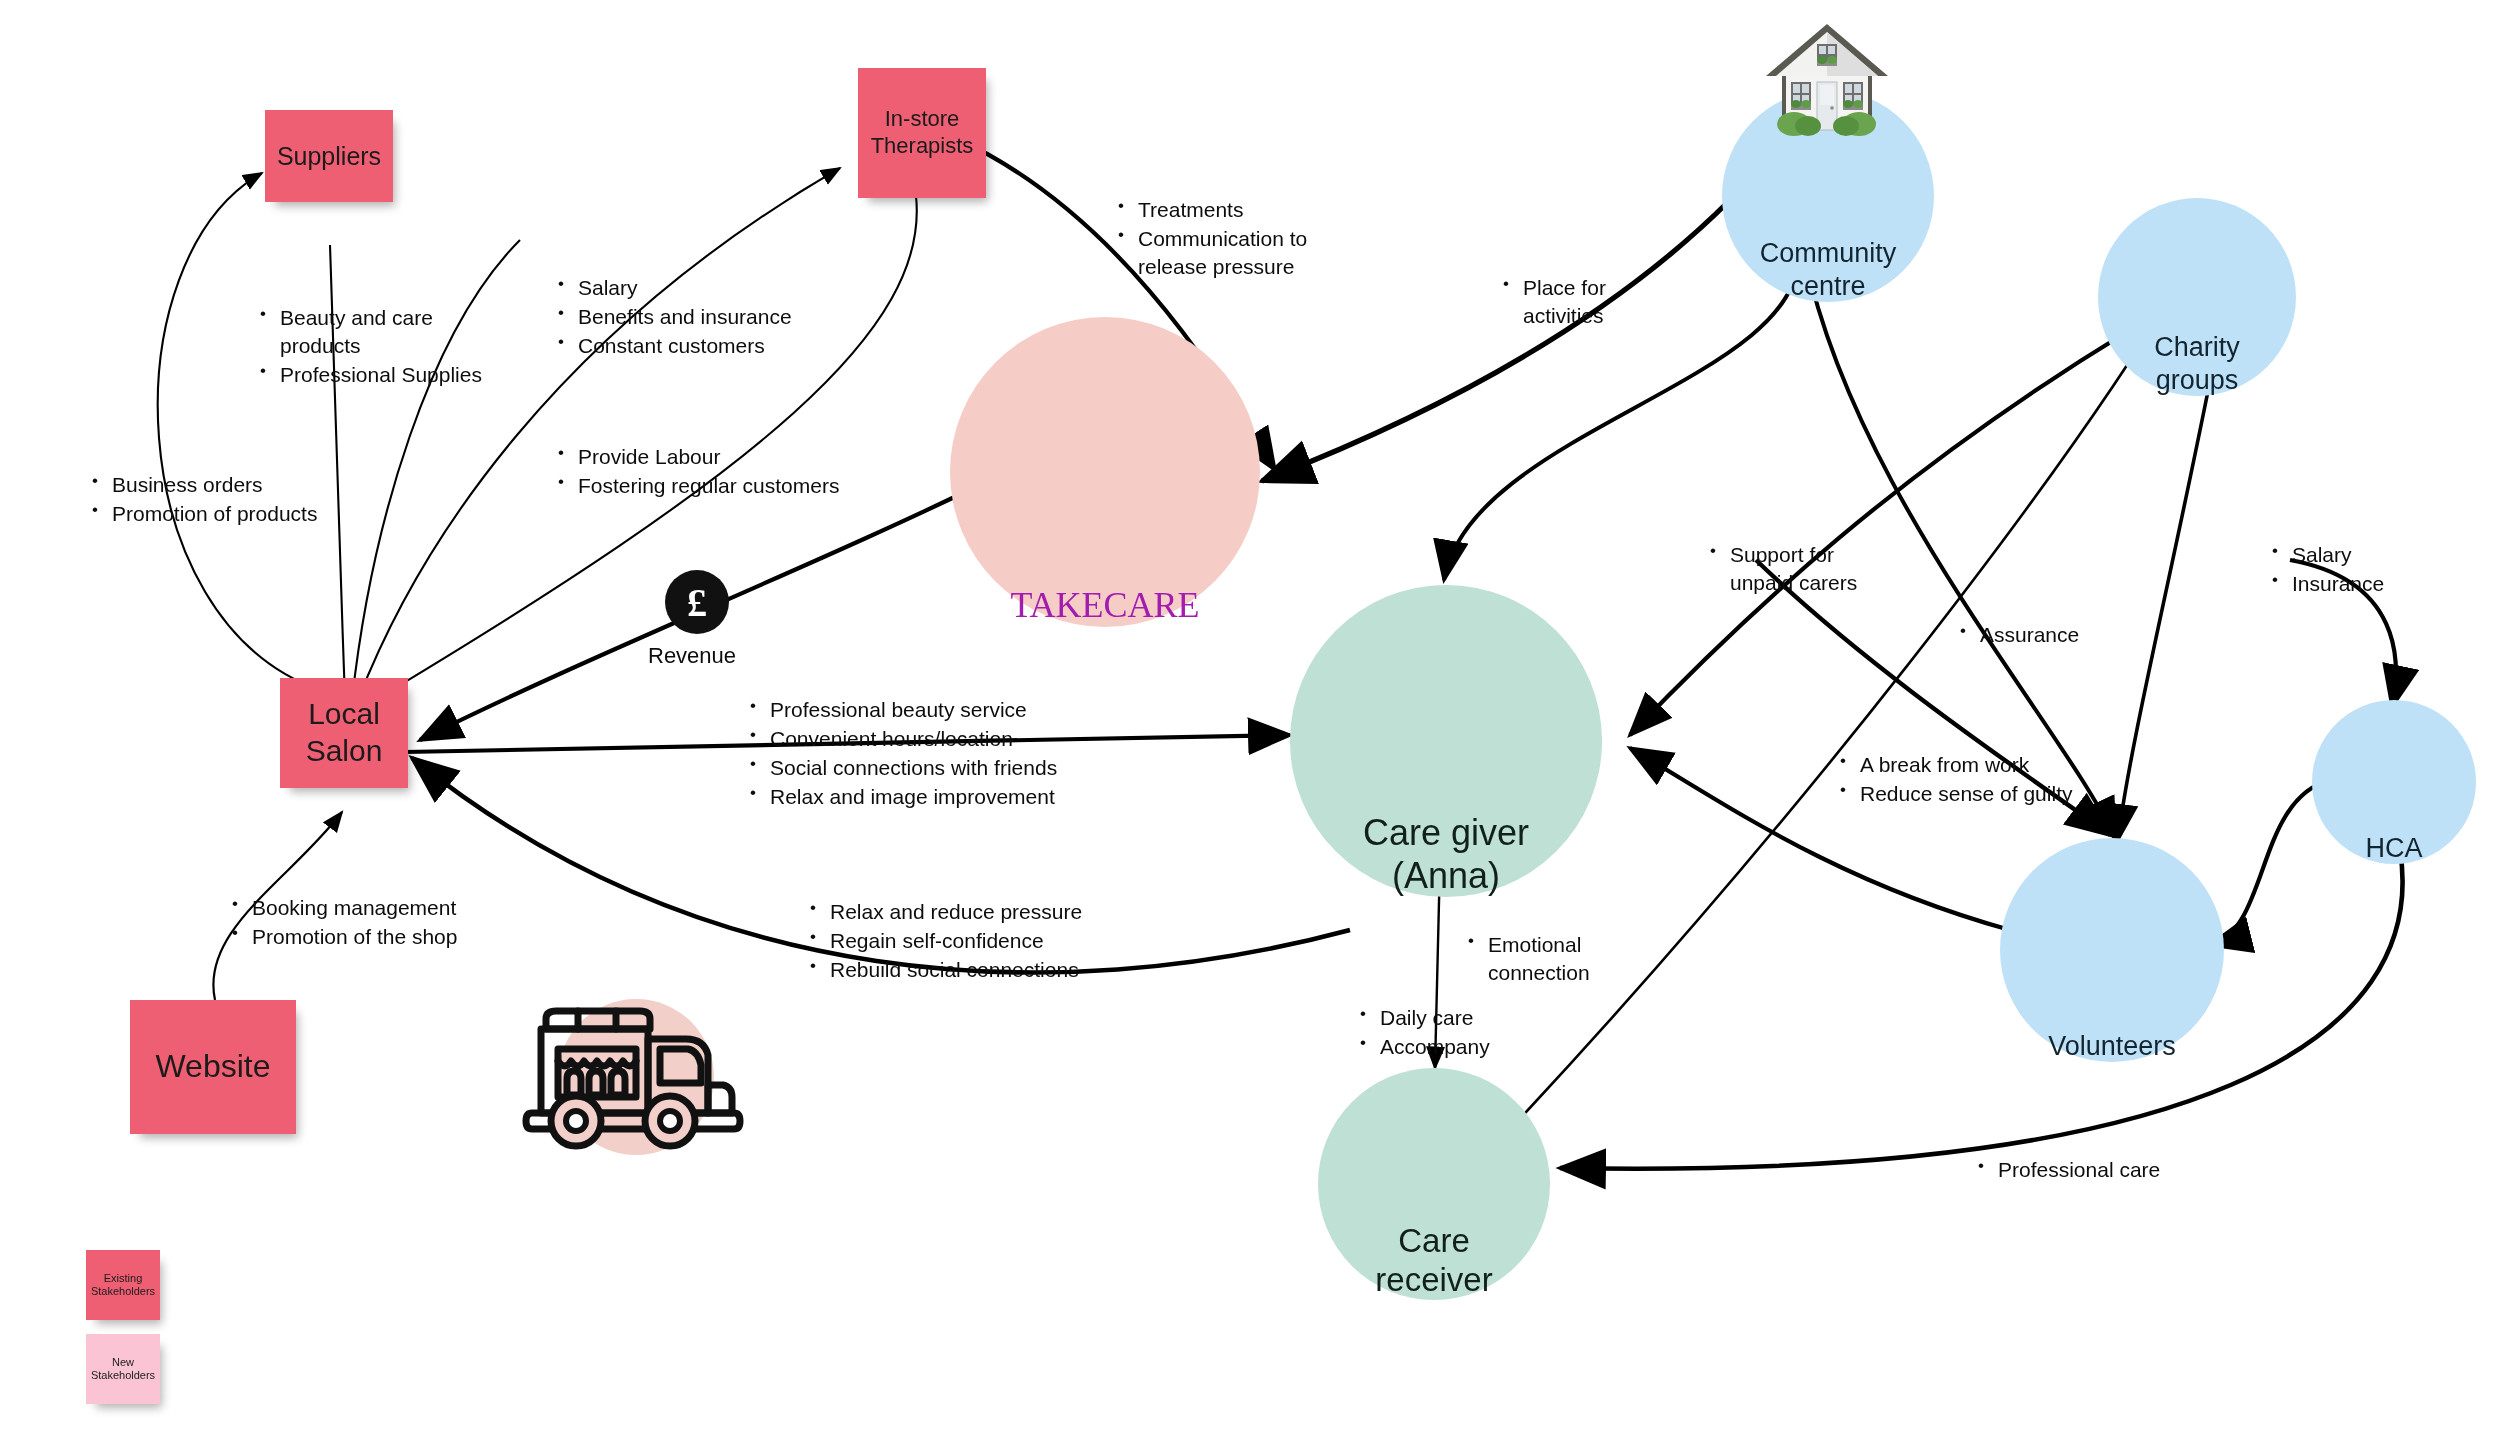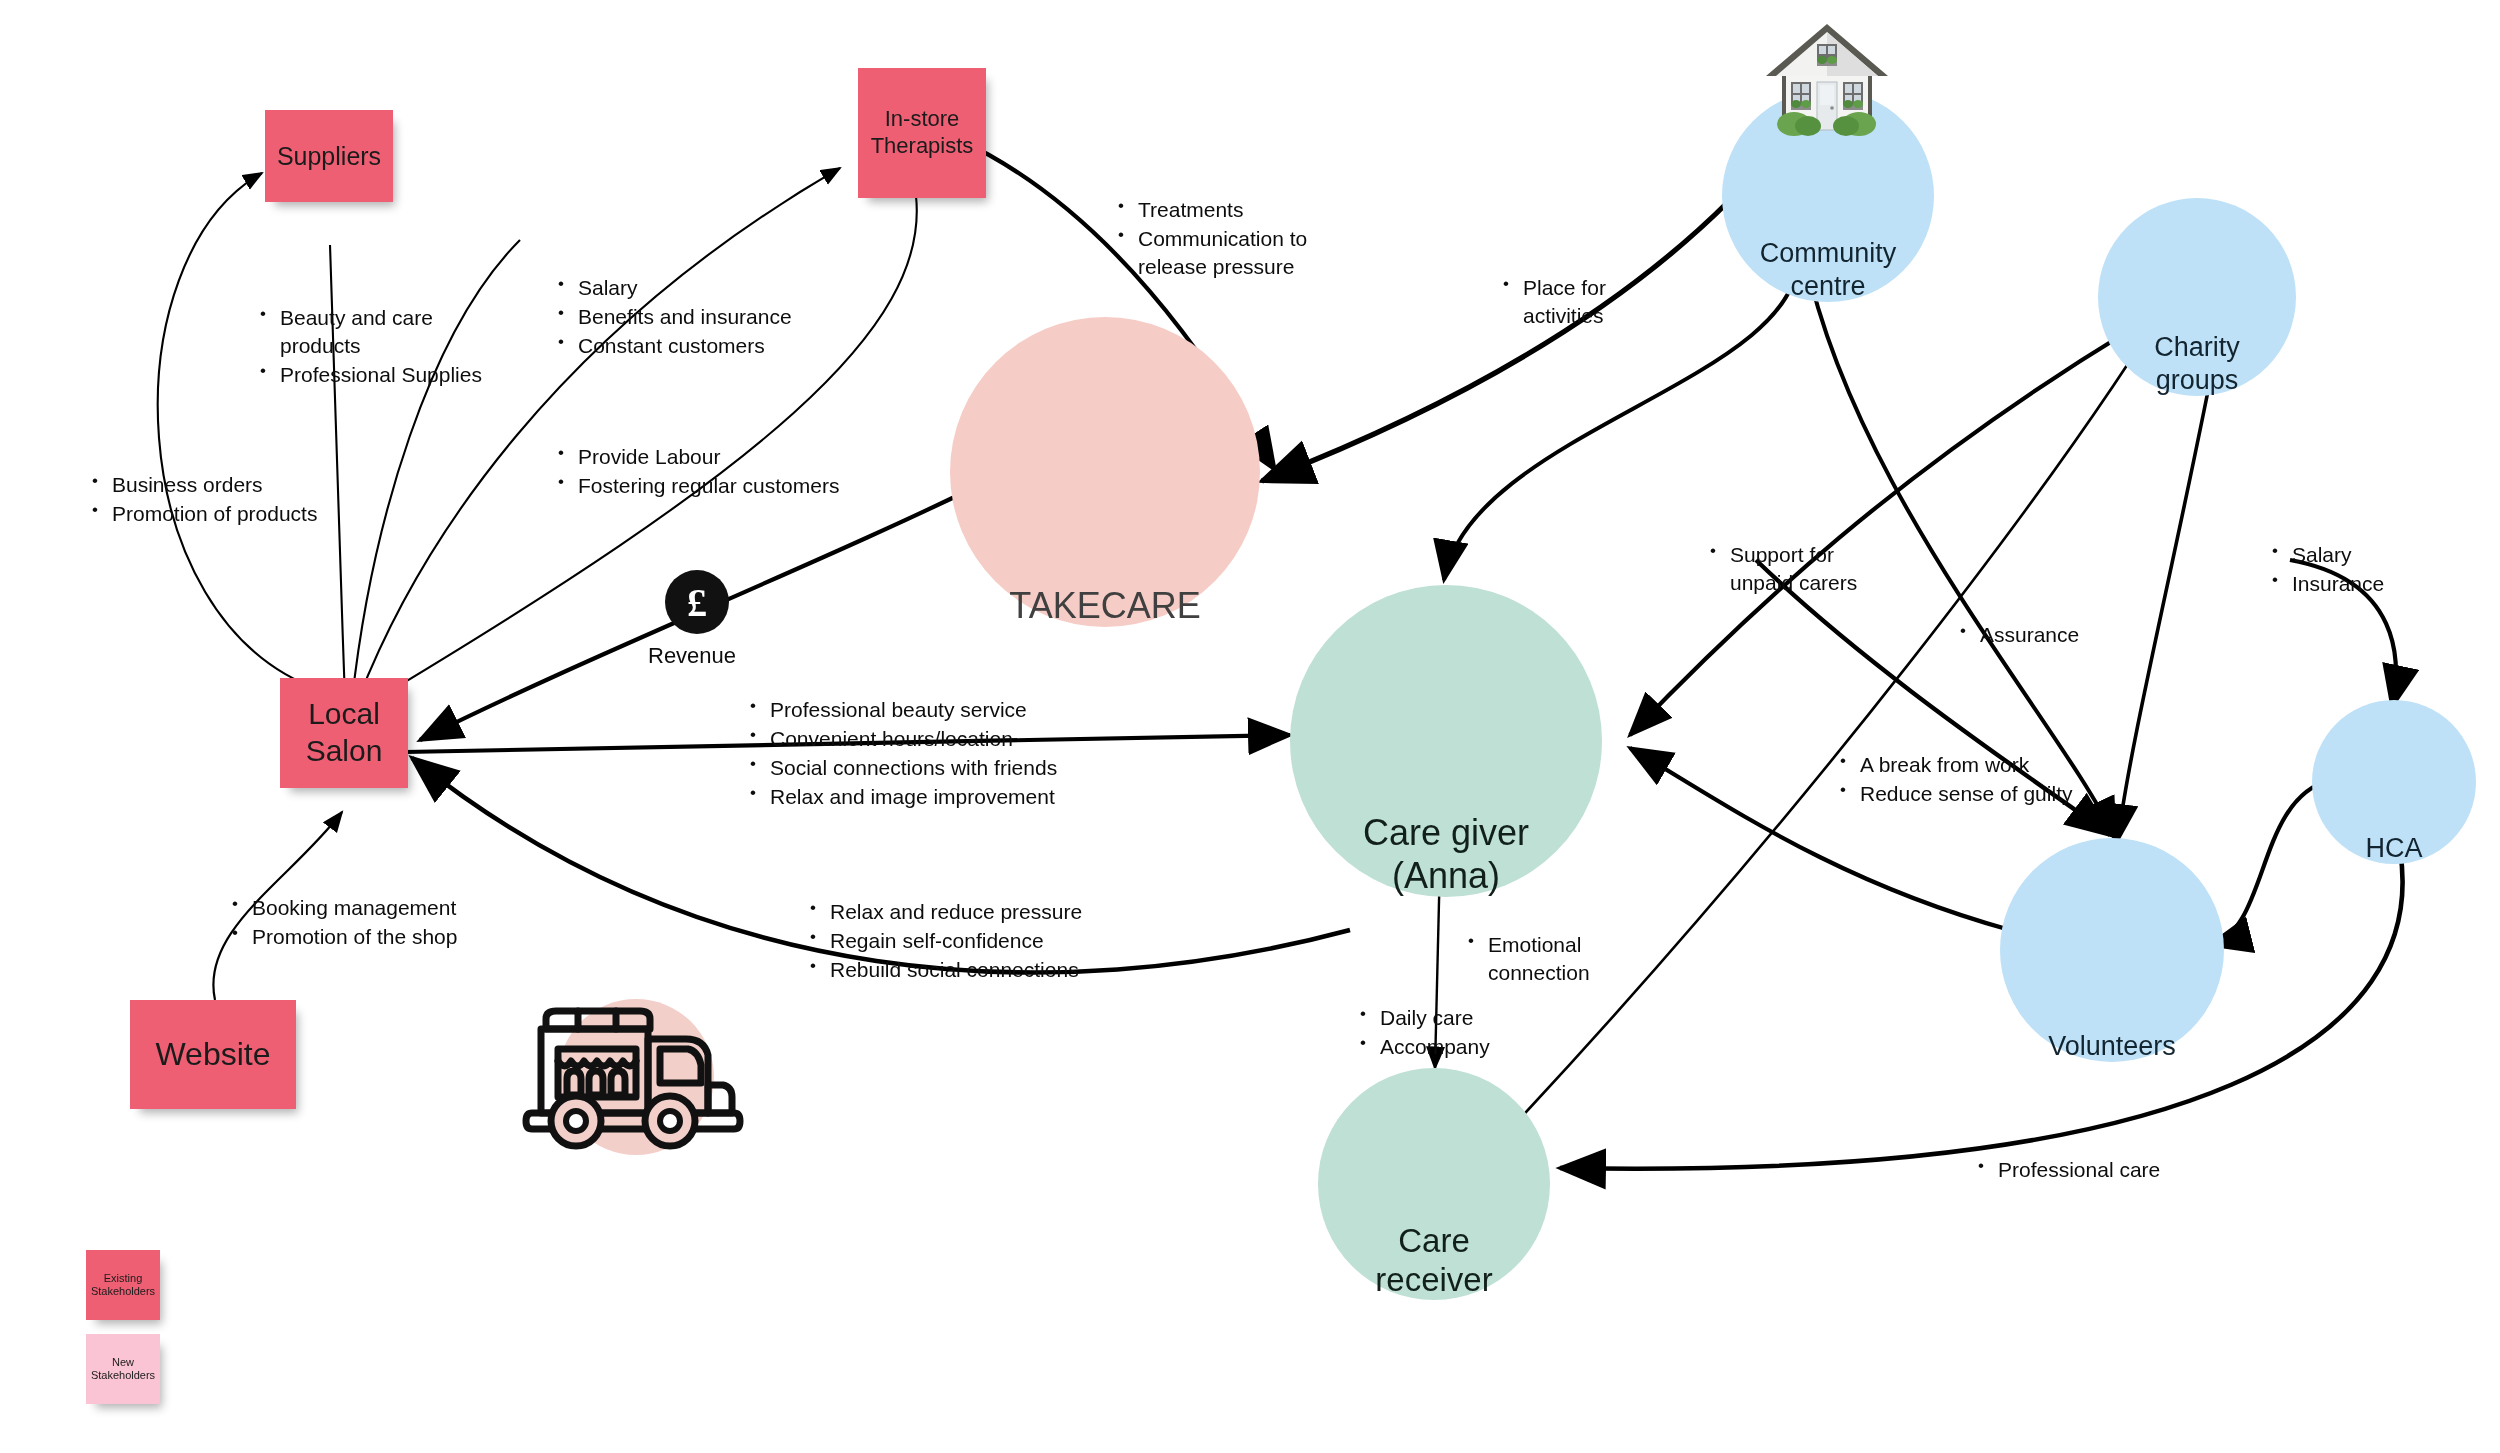--- a/index.html
+++ b/index.html
@@ -48,21 +48,21 @@
     box-sizing: border-box;
     border-radius: 50%;
     display: flex;
     align-items: flex-end;
     justify-content: center;
     text-align: center;
     line-height: 1.2;
     color: #122028;
   }
   .circle .c-label { white-space: pre-line; display:block; }
-  .c-pink  { background: #f6cdc6; color:#404040; }
+  .c-pink  { background: #f6cdc6; color:#a21caf;font-family:Liberation Serif, serif; }
   .c-green { background: #bfe0d4; color:#12201b; }
   .c-blue  { background: #bee1f7; color:#12242f; }
 
   
   .blk {
     position: absolute;
     color: #0d0d0d;
     font-size: 21px;
     line-height: 1.33;
     white-space: nowrap;
@@ -177,21 +177,21 @@
   <div class="note" style="left:858px; top:68px; width:128px; height:130px; font-size:22px;">
     <span class="note-label">In-store
 Therapists</span>
   </div>
 
   <div class="note" style="left:280px; top:678px; width:128px; height:110px; font-size:30px;">
     <span class="note-label">Local
 Salon</span>
   </div>
 
-  <div class="note" style="left:130px; top:1000px; width:166px; height:109px; font-size:32px;">
+  <div class="note" style="left:130px; top:1000px; width:166px; height:134px; font-size:32px;">
     <span class="note-label">Website</span>
   </div>
 
   <div class="circle c-pink" style="left:950px; top:317px; width:310px; height:310px; font-size:36px;">
     <span class="c-label">TAKECARE</span>
   </div>
 
   <div class="circle c-green" style="left:1290px; top:585px; width:312px; height:312px; font-size:36px;">
     <span class="c-label">Care giver
 (Anna)</span>

